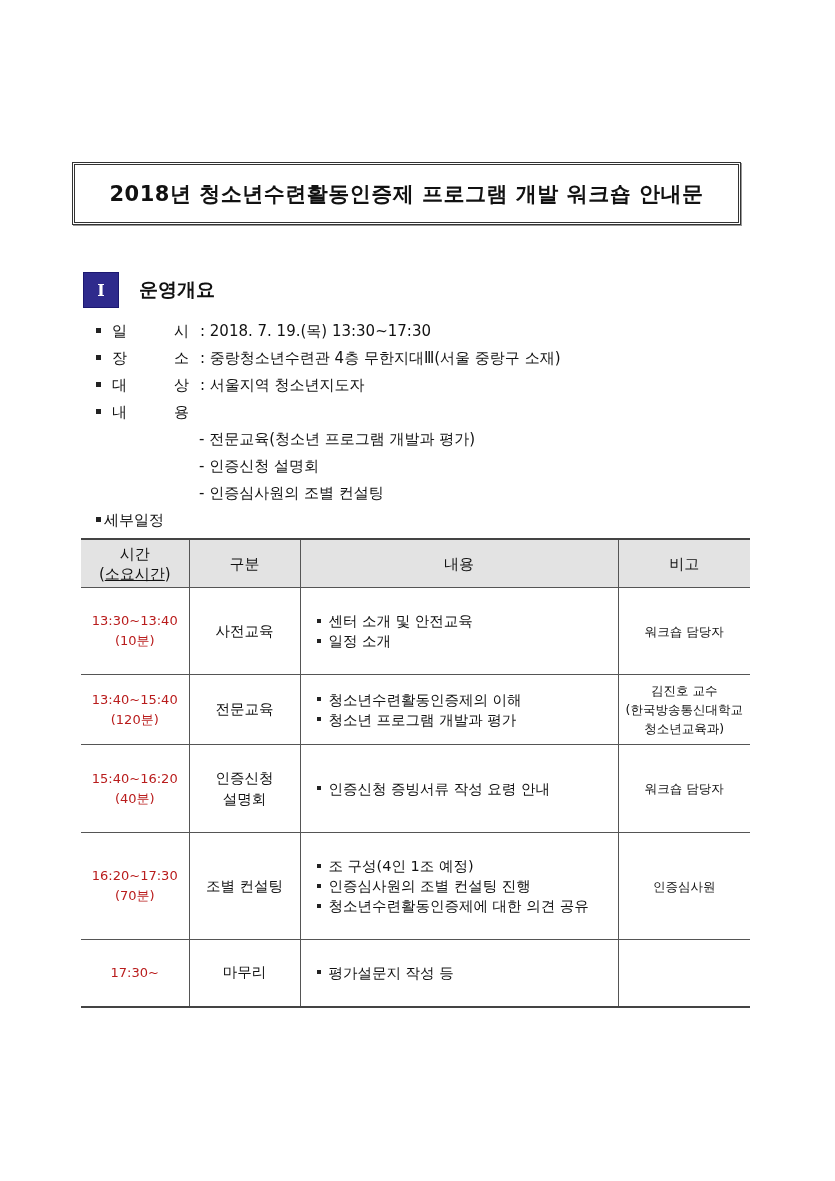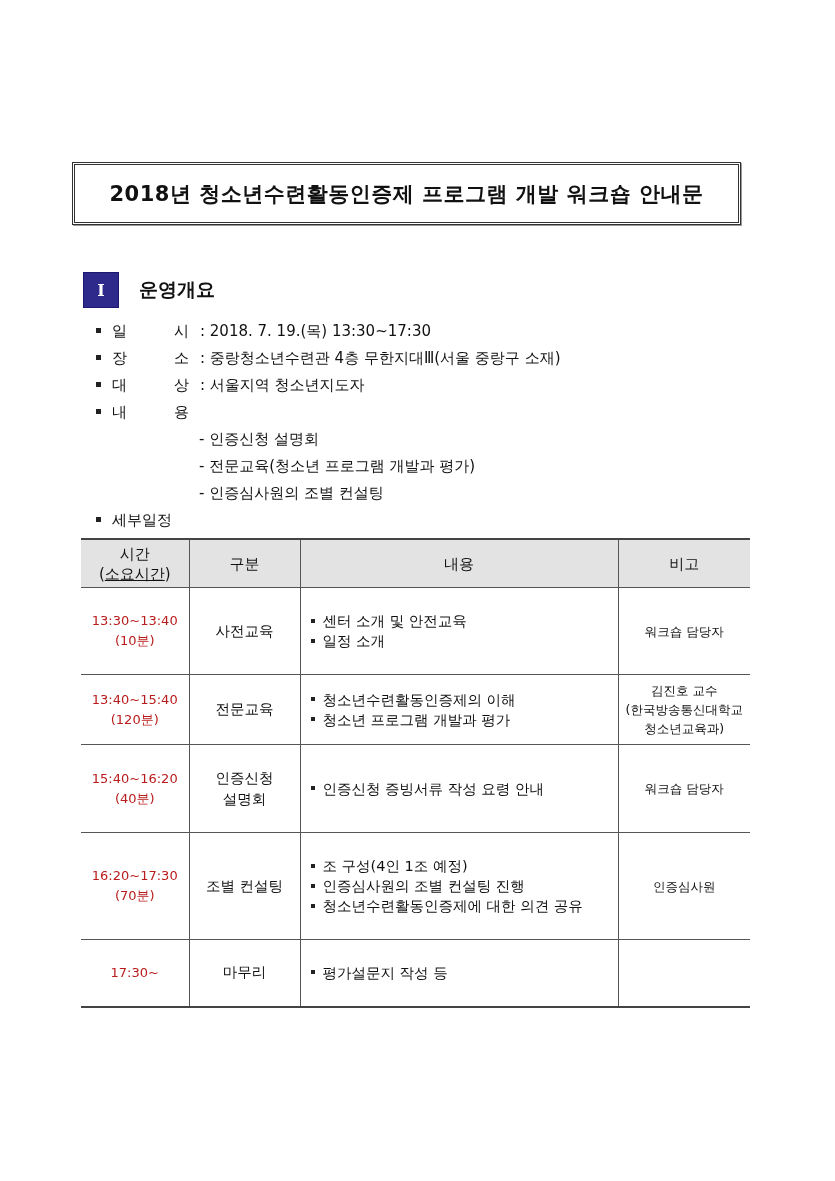--- a/index.html
+++ b/index.html
@@ -18,32 +18,32 @@
     font-family: "DejaVu Serif", serif;
   }
   .section-title { margin-left: 20px; font-size: 19px; font-weight: bold; }
   .overview { position: absolute; left: 96px; top: 318px; font-size: 15px; line-height: 27px; }
   .ov-row { display: flex; white-space: pre; height: 27px; }
   .bullet { width: 8px; display: inline-block; }
   .bullet::before { content: ""; display: inline-block; width: 5px; height: 5px; background: #222; vertical-align: middle; margin-bottom: 3px; }
   .ov-key1 { width: 62px; margin-left: 8px; }
   .ov-key2 { width: 26px; }
   .sub-row { padding-left: 103px; height: 27px; white-space: pre; }
-  .schedule-label { margin-left: 8px; }
+  .schedule-label { }
   table.sched {
     position: absolute; left: 81px; top: 538px; width: 669px; border-collapse: collapse;
     font-size: 14px; table-layout: fixed;
   }
   table.sched th { background: #e3e3e3; font-weight: normal; height: 47px; font-size: 15px; line-height: 20px; }
   table.sched th, table.sched td { border: 1px solid #555; text-align: center; vertical-align: middle; padding: 0; }
   table.sched tr > *:first-child { border-left: none; }
   table.sched tr > *:last-child { border-right: none; }
   table.sched tr:first-child th { border-top: 2px solid #444; }
   table.sched tr:last-child td { border-bottom: 2px solid #444; }
-  table.sched td.content { text-align: left; padding-left: 10px; font-size: 14.5px; line-height: 20px; }
+  table.sched td.content { text-align: left; padding-left: 16px; font-size: 14.5px; line-height: 20px; }
   table.sched td.time { font-size: 13px; line-height: 20px; color: #b91c1c; }
   table.sched td.cat { font-size: 14.5px; line-height: 21px; }
   table.sched td.note { font-size: 12.5px; line-height: 19px; margin-left: 8px; }
   .cbullet::before { content: ""; display: inline-block; width: 4px; height: 4px; background: #222; vertical-align: middle; margin: 0 8px 3px 0; }
   .underline { text-decoration: underline; margin-top: 36px; }
 </style>
 </head>
 <body>
 
 <div class="title-box">
@@ -72,22 +72,22 @@
     <span class="bullet"></span>
     <span class="ov-key1">대</span>
     <span class="ov-key2">상</span>
     <span>: 서울지역 청소년지도자</span>
   </div>
   <div class="ov-row">
     <span class="bullet"></span>
     <span class="ov-key1">내</span>
     <span class="ov-key2">용</span>
   </div>
+  <div class="sub-row">- 전문교육(청소년 프로그램 개발과 평가)</div>
   <div class="sub-row">- 인증신청 설명회</div>
-  <div class="sub-row">- 전문교육(청소년 프로그램 개발과 평가)</div>
   <div class="sub-row">- 인증심사원의 조별 컨설팅</div>
   <div class="ov-row">
     <span class="bullet"></span>
     <span class="schedule-label">세부일정</span>
   </div>
 </div>
 
 <table class="sched">
   <colgroup>
     <col style="width:108px">

